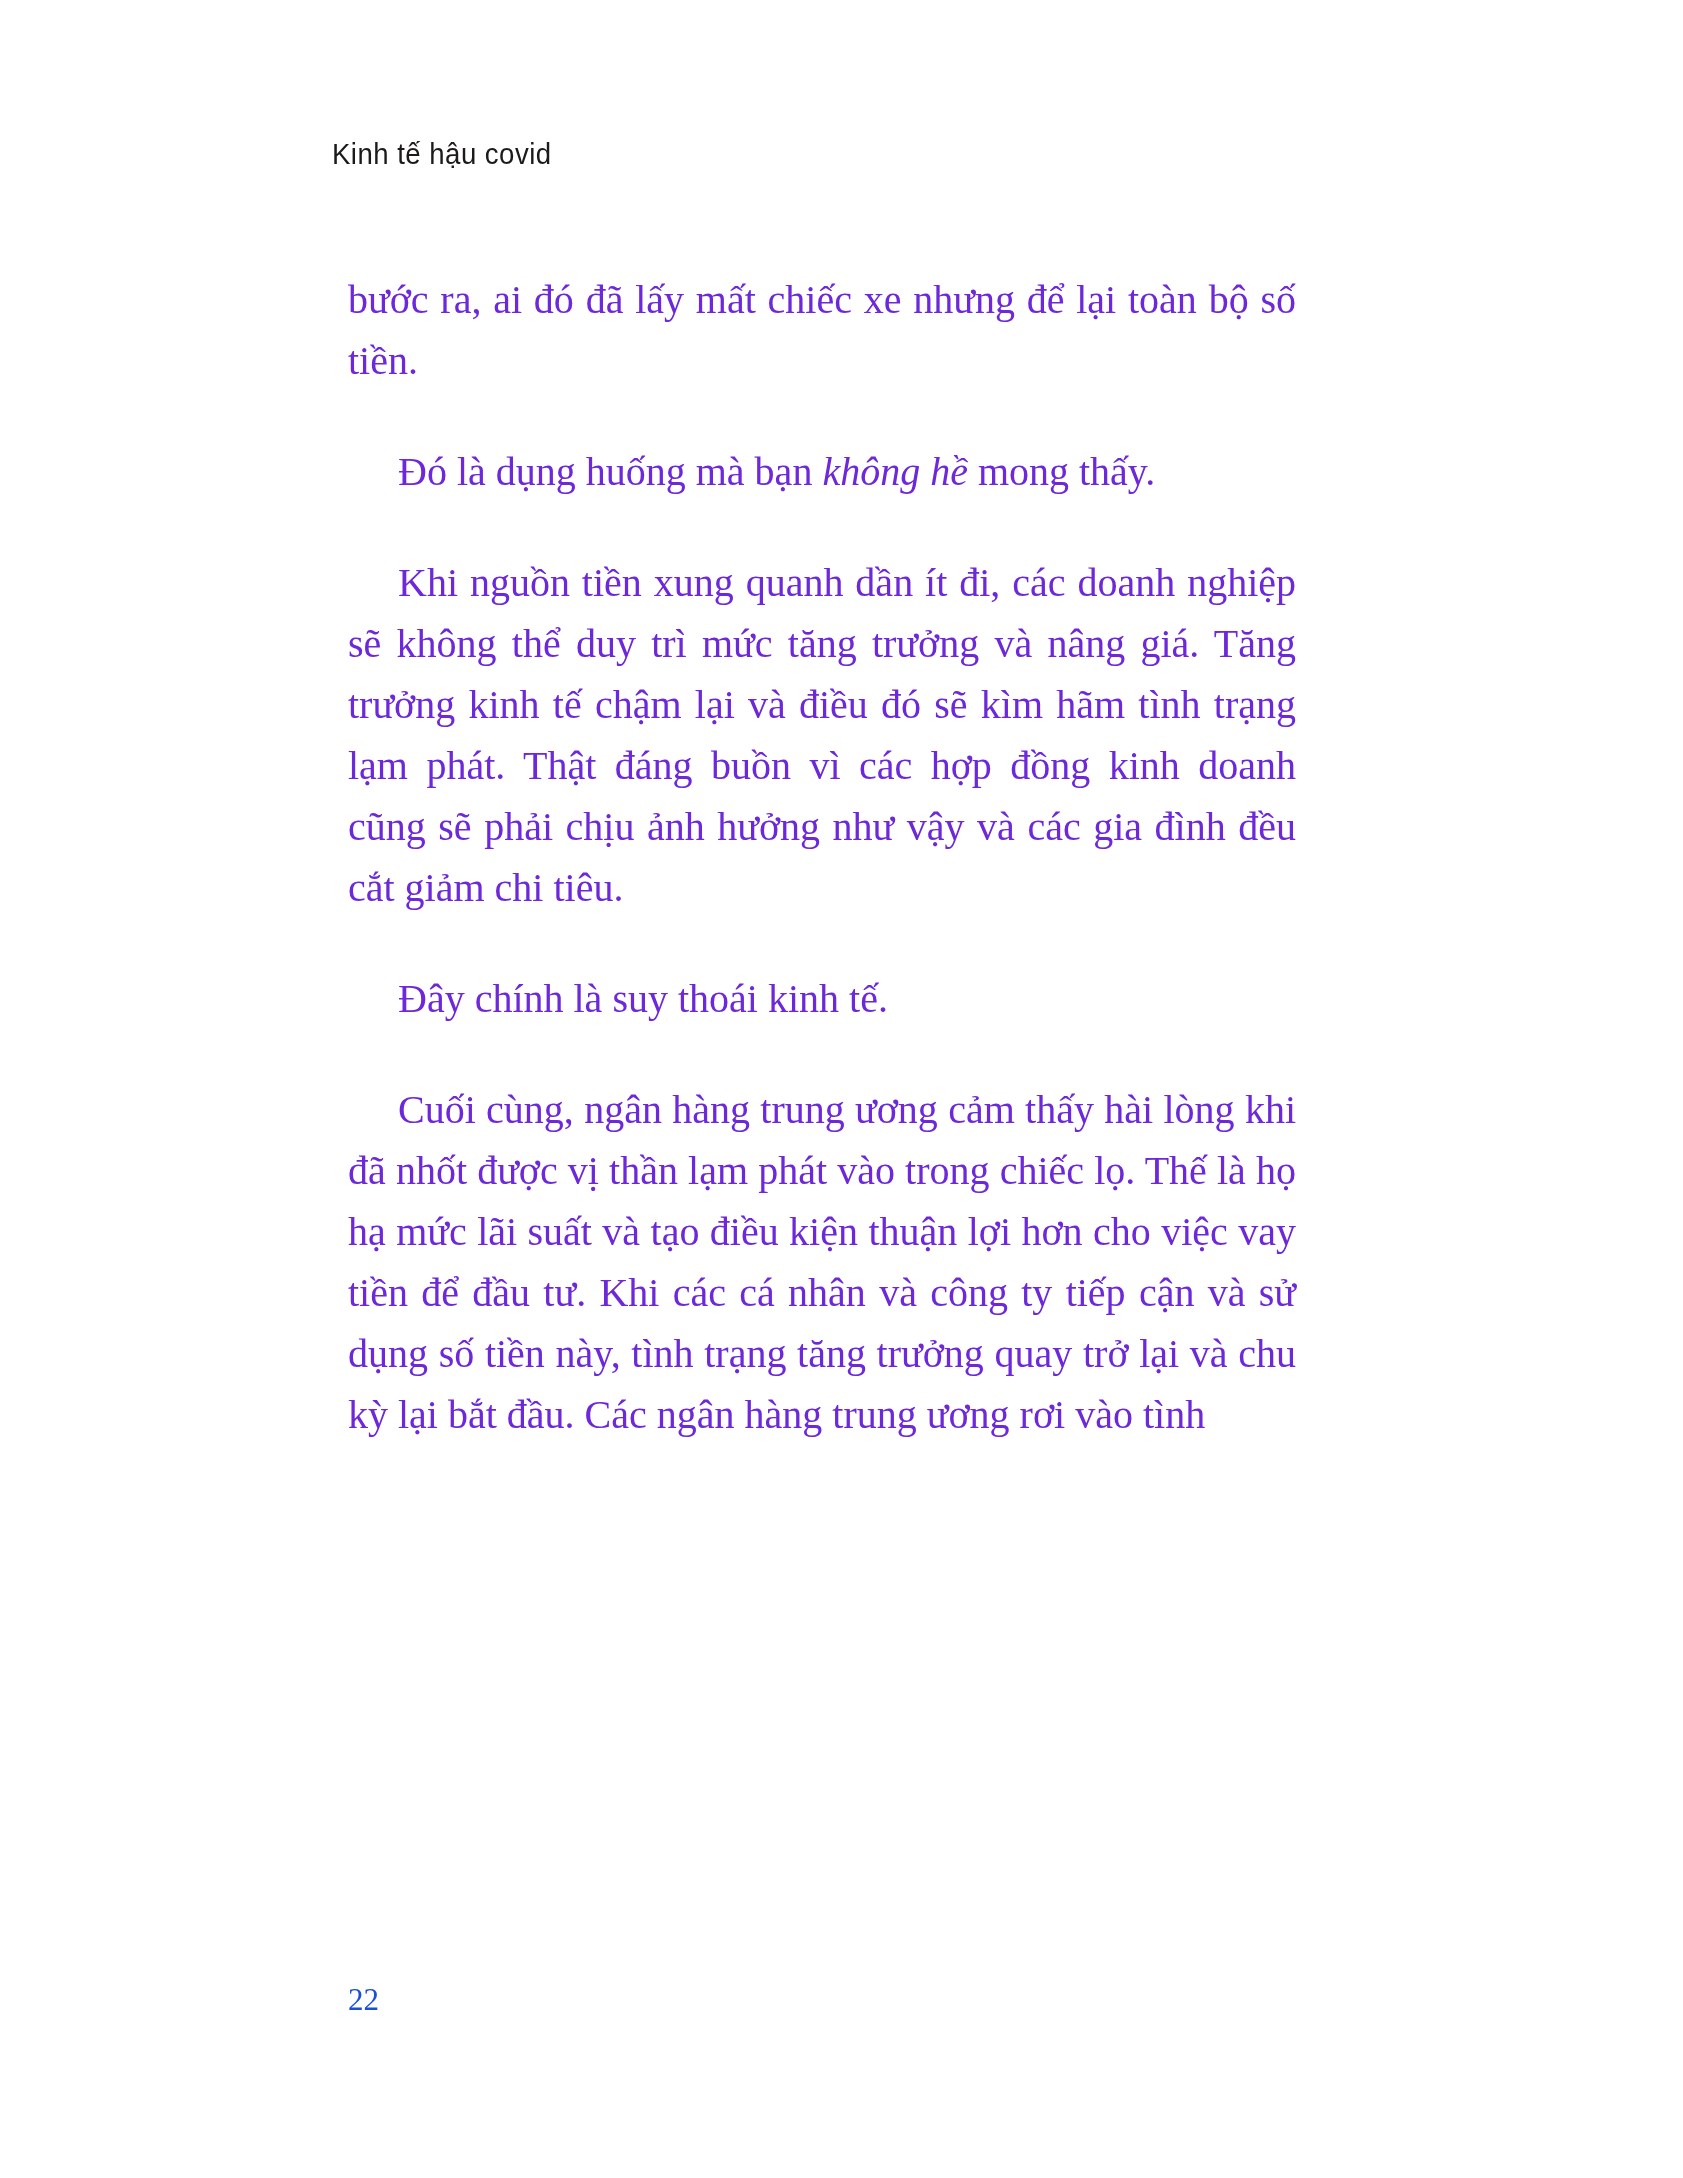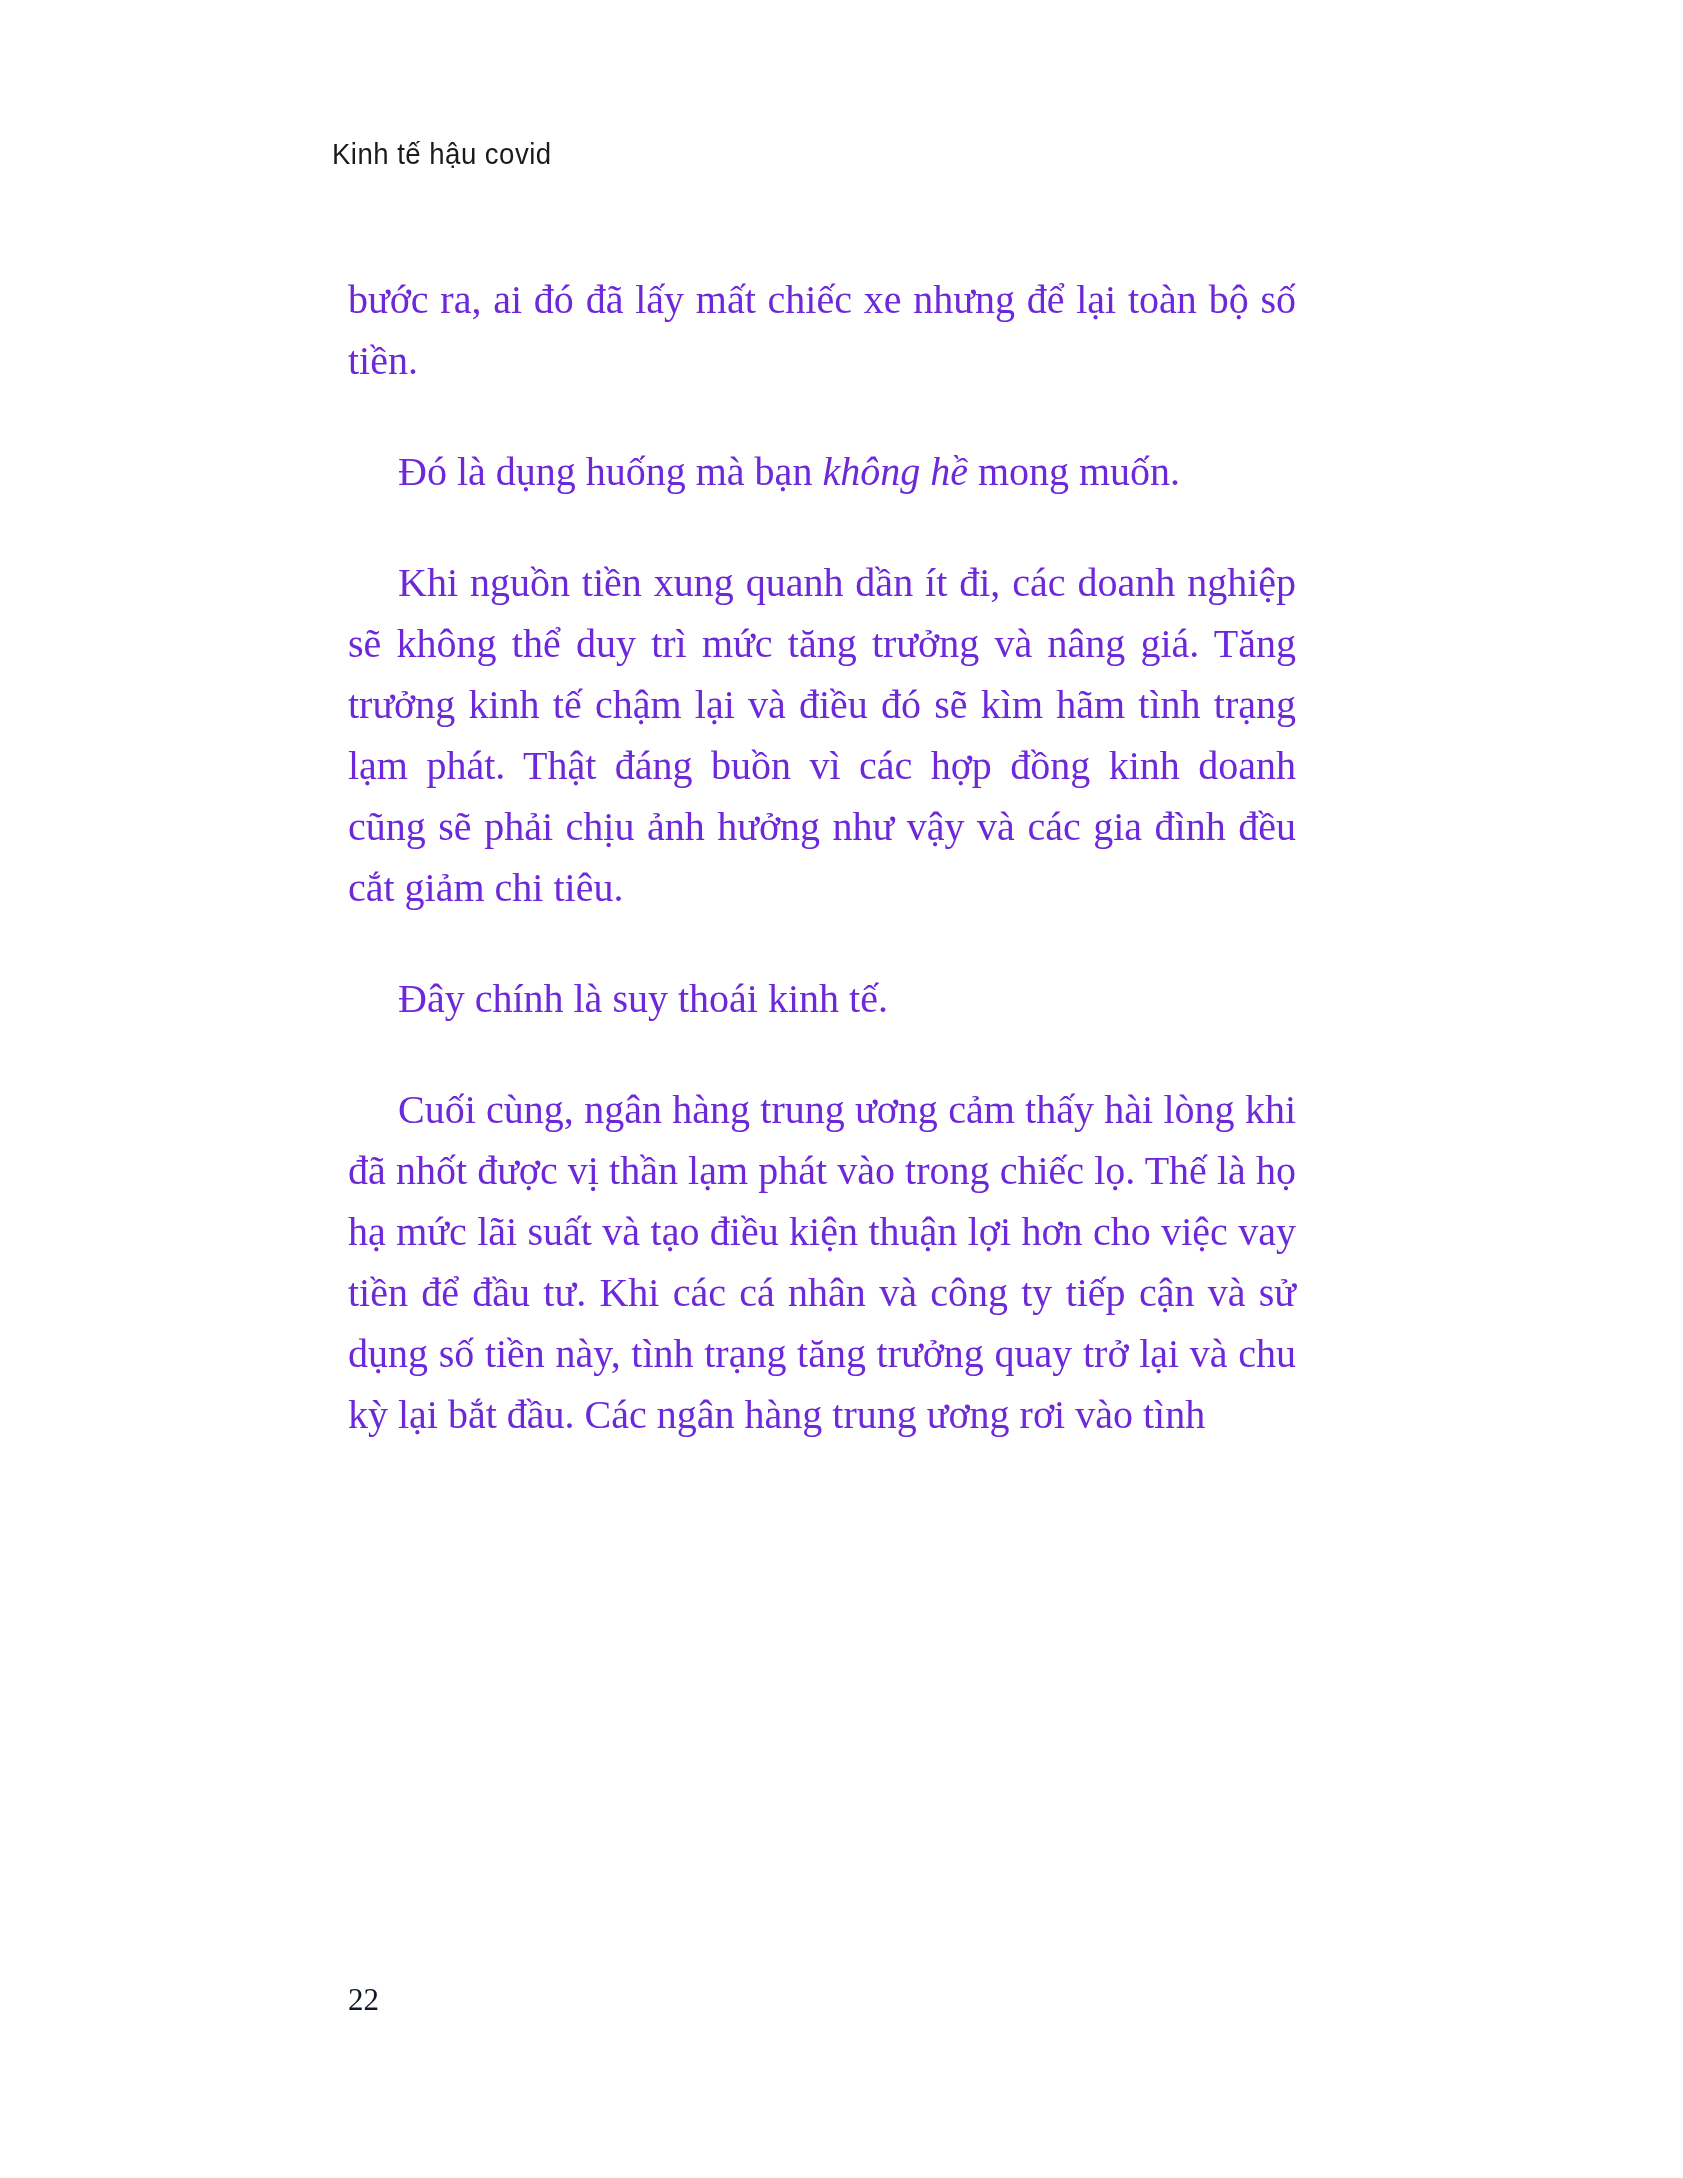--- a/index.html
+++ b/index.html
@@ -45,32 +45,32 @@
     text-indent: 50px;
   }
   .body-text .italic {
     font-style: italic;
   }
   .page-number {
     position: absolute;
     left: 348px;
     top: 1982px;
     font-size: 31px;
-    color: #0f172a;
+    color: #1d4ed8;
   }
 </style>
 </head>
 <body>
 
 <div class="page">
   <div class="running-header">Kinh tế hậu covid</div>
 
   <div class="body-text">
       <p class=""><span>bước ra, ai đó đã lấy mất chiếc xe nhưng để lại toàn bộ số tiền.</span></p>
-      <p class="indent"><span>Đó là dụng huống mà bạn </span><span class="italic">không hề</span><span> mong muốn.</span></p>
+      <p class="indent"><span>Đó là dụng huống mà bạn </span><span class="italic">không hề</span><span> mong thấy.</span></p>
       <p class="indent"><span>Khi nguồn tiền xung quanh dần ít đi, các doanh nghiệp sẽ không thể duy trì mức tăng trưởng và nâng giá. Tăng trưởng kinh tế chậm lại và điều đó sẽ kìm hãm tình trạng lạm phát. Thật đáng buồn vì các hợp đồng kinh doanh cũng sẽ phải chịu ảnh hưởng như vậy và các gia đình đều cắt giảm chi tiêu.</span></p>
       <p class="indent"><span>Đây chính là suy thoái kinh tế.</span></p>
       <p class="indent"><span>Cuối cùng, ngân hàng trung ương cảm thấy hài lòng khi đã nhốt được vị thần lạm phát vào trong chiếc lọ. Thế là họ hạ mức lãi suất và tạo điều kiện thuận lợi hơn cho việc vay tiền để đầu tư. Khi các cá nhân và công ty tiếp cận và sử dụng số tiền này, tình trạng tăng trưởng quay trở lại và chu kỳ lại bắt đầu. Các ngân hàng trung ương rơi vào tình</span></p>
     </div>
 
   <div class="page-number">22</div>
 </div>
 
 
 </body></html>

